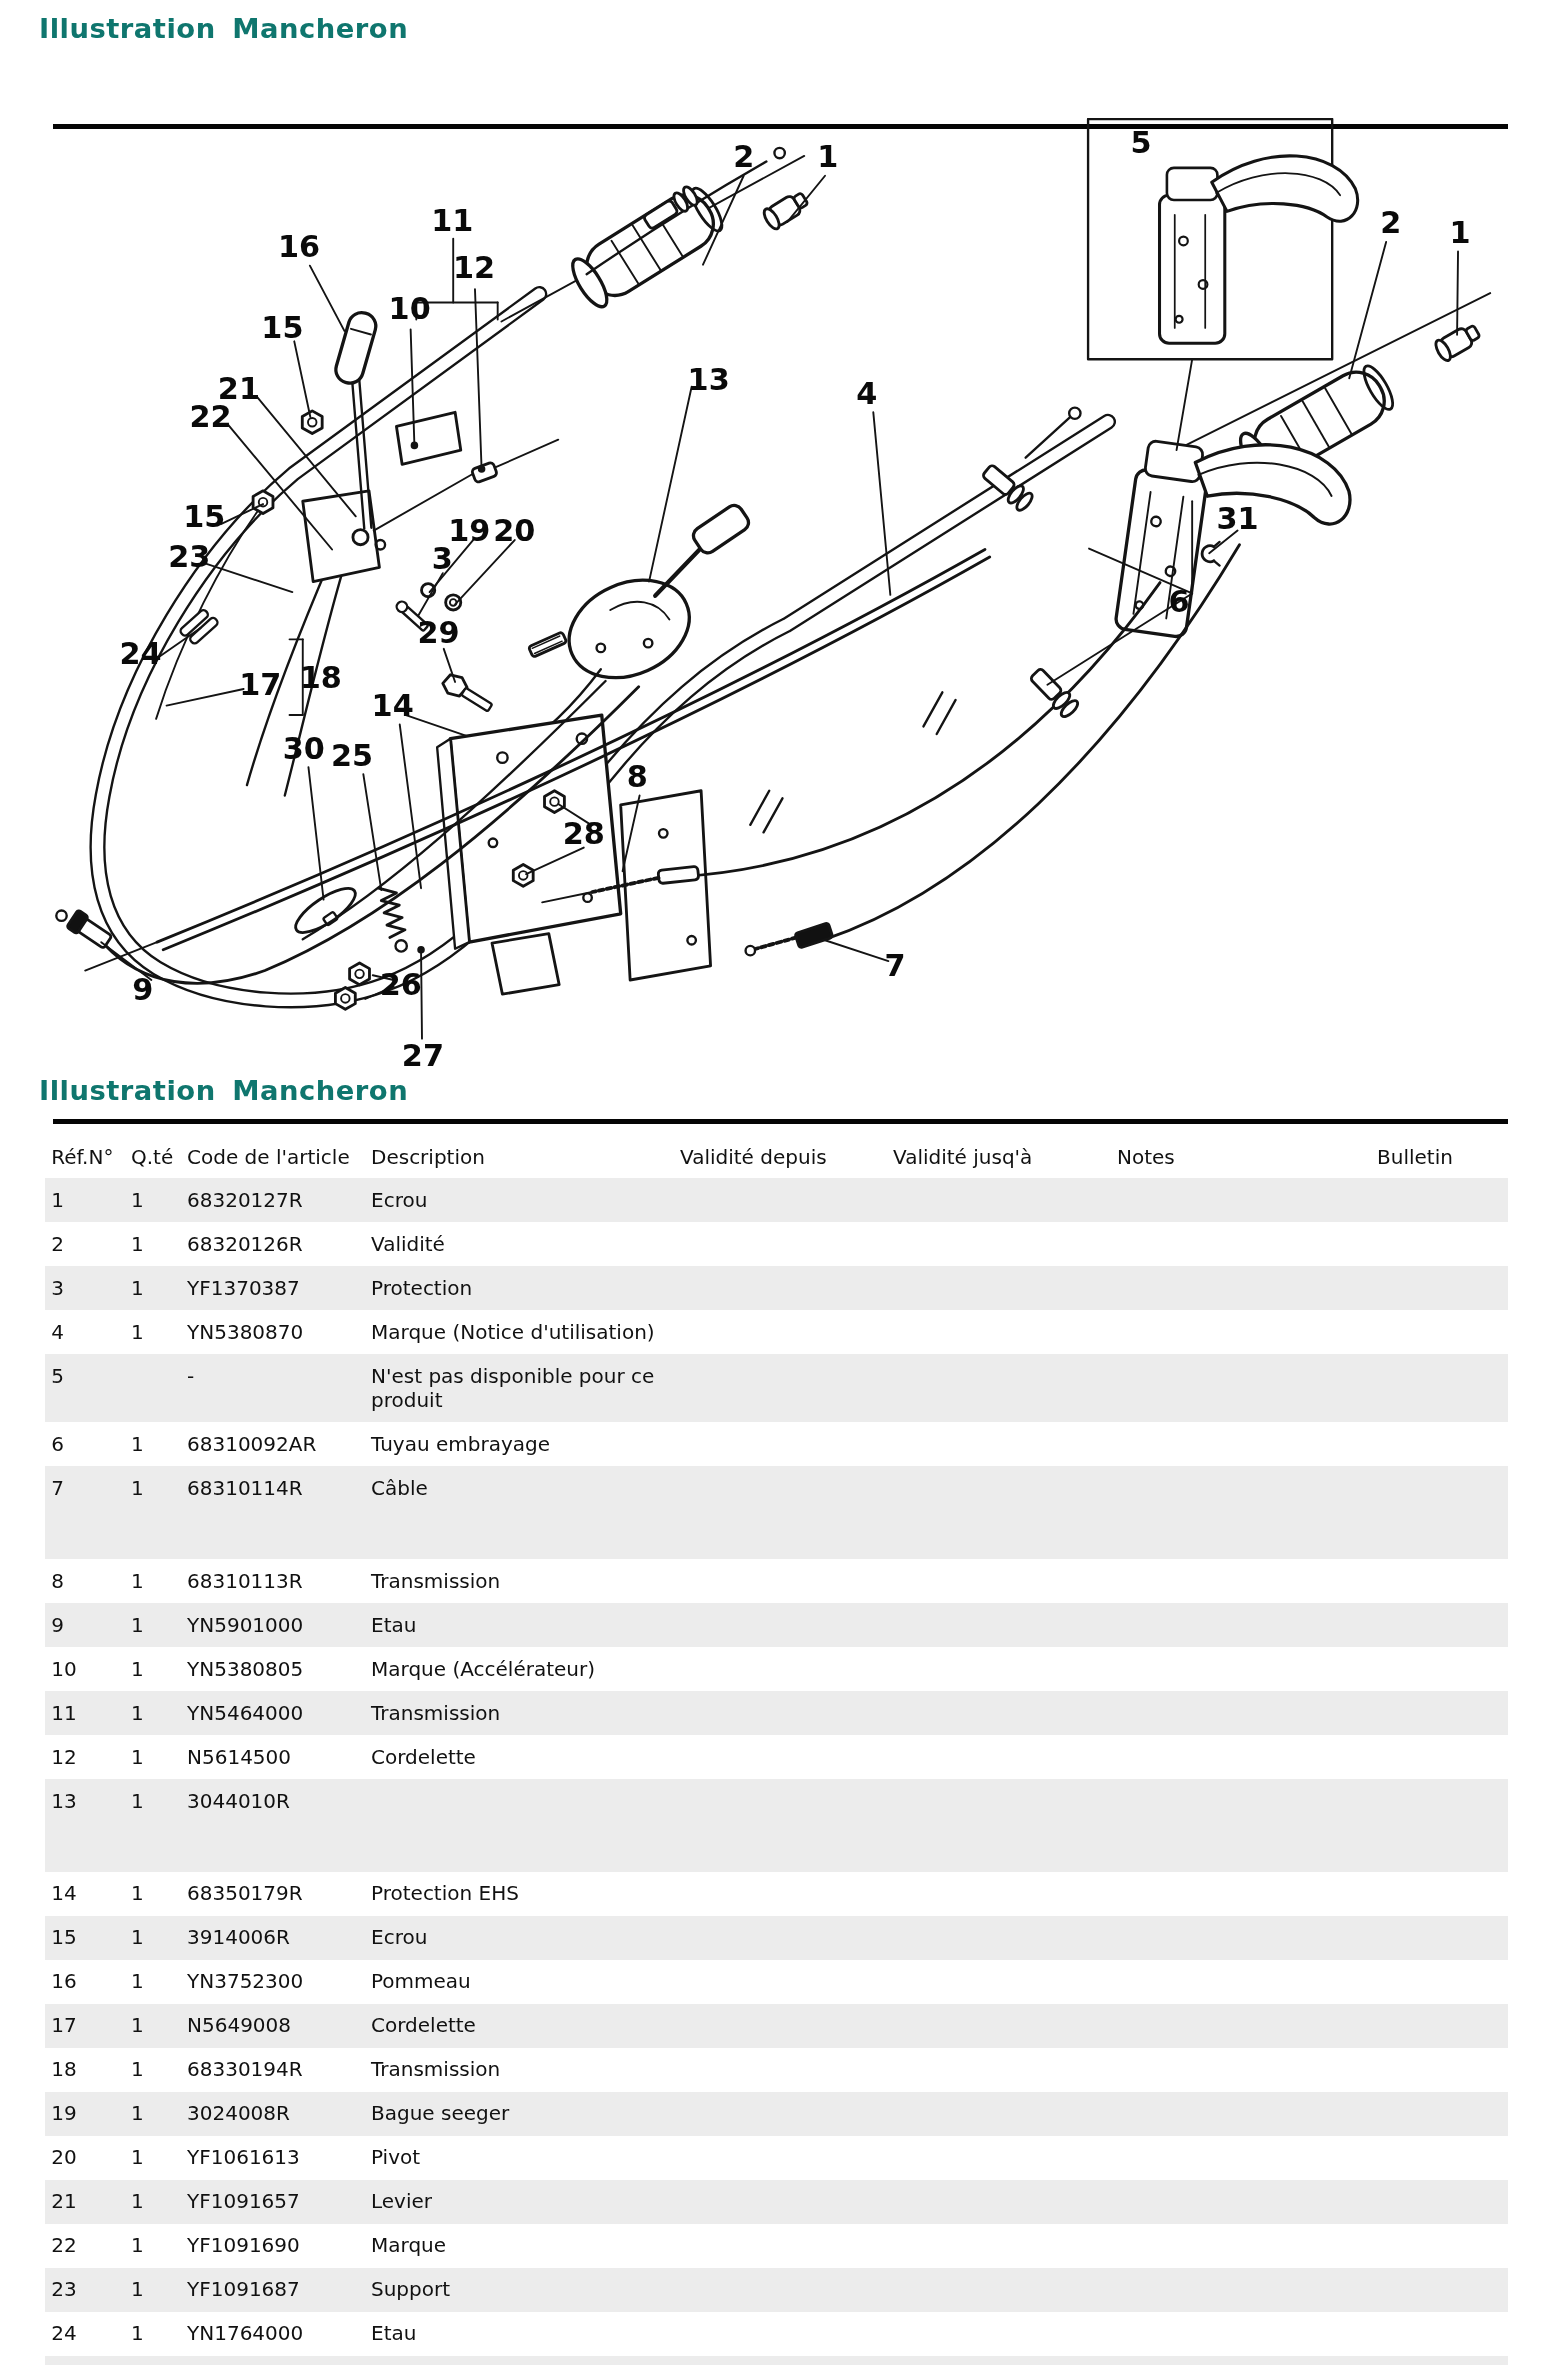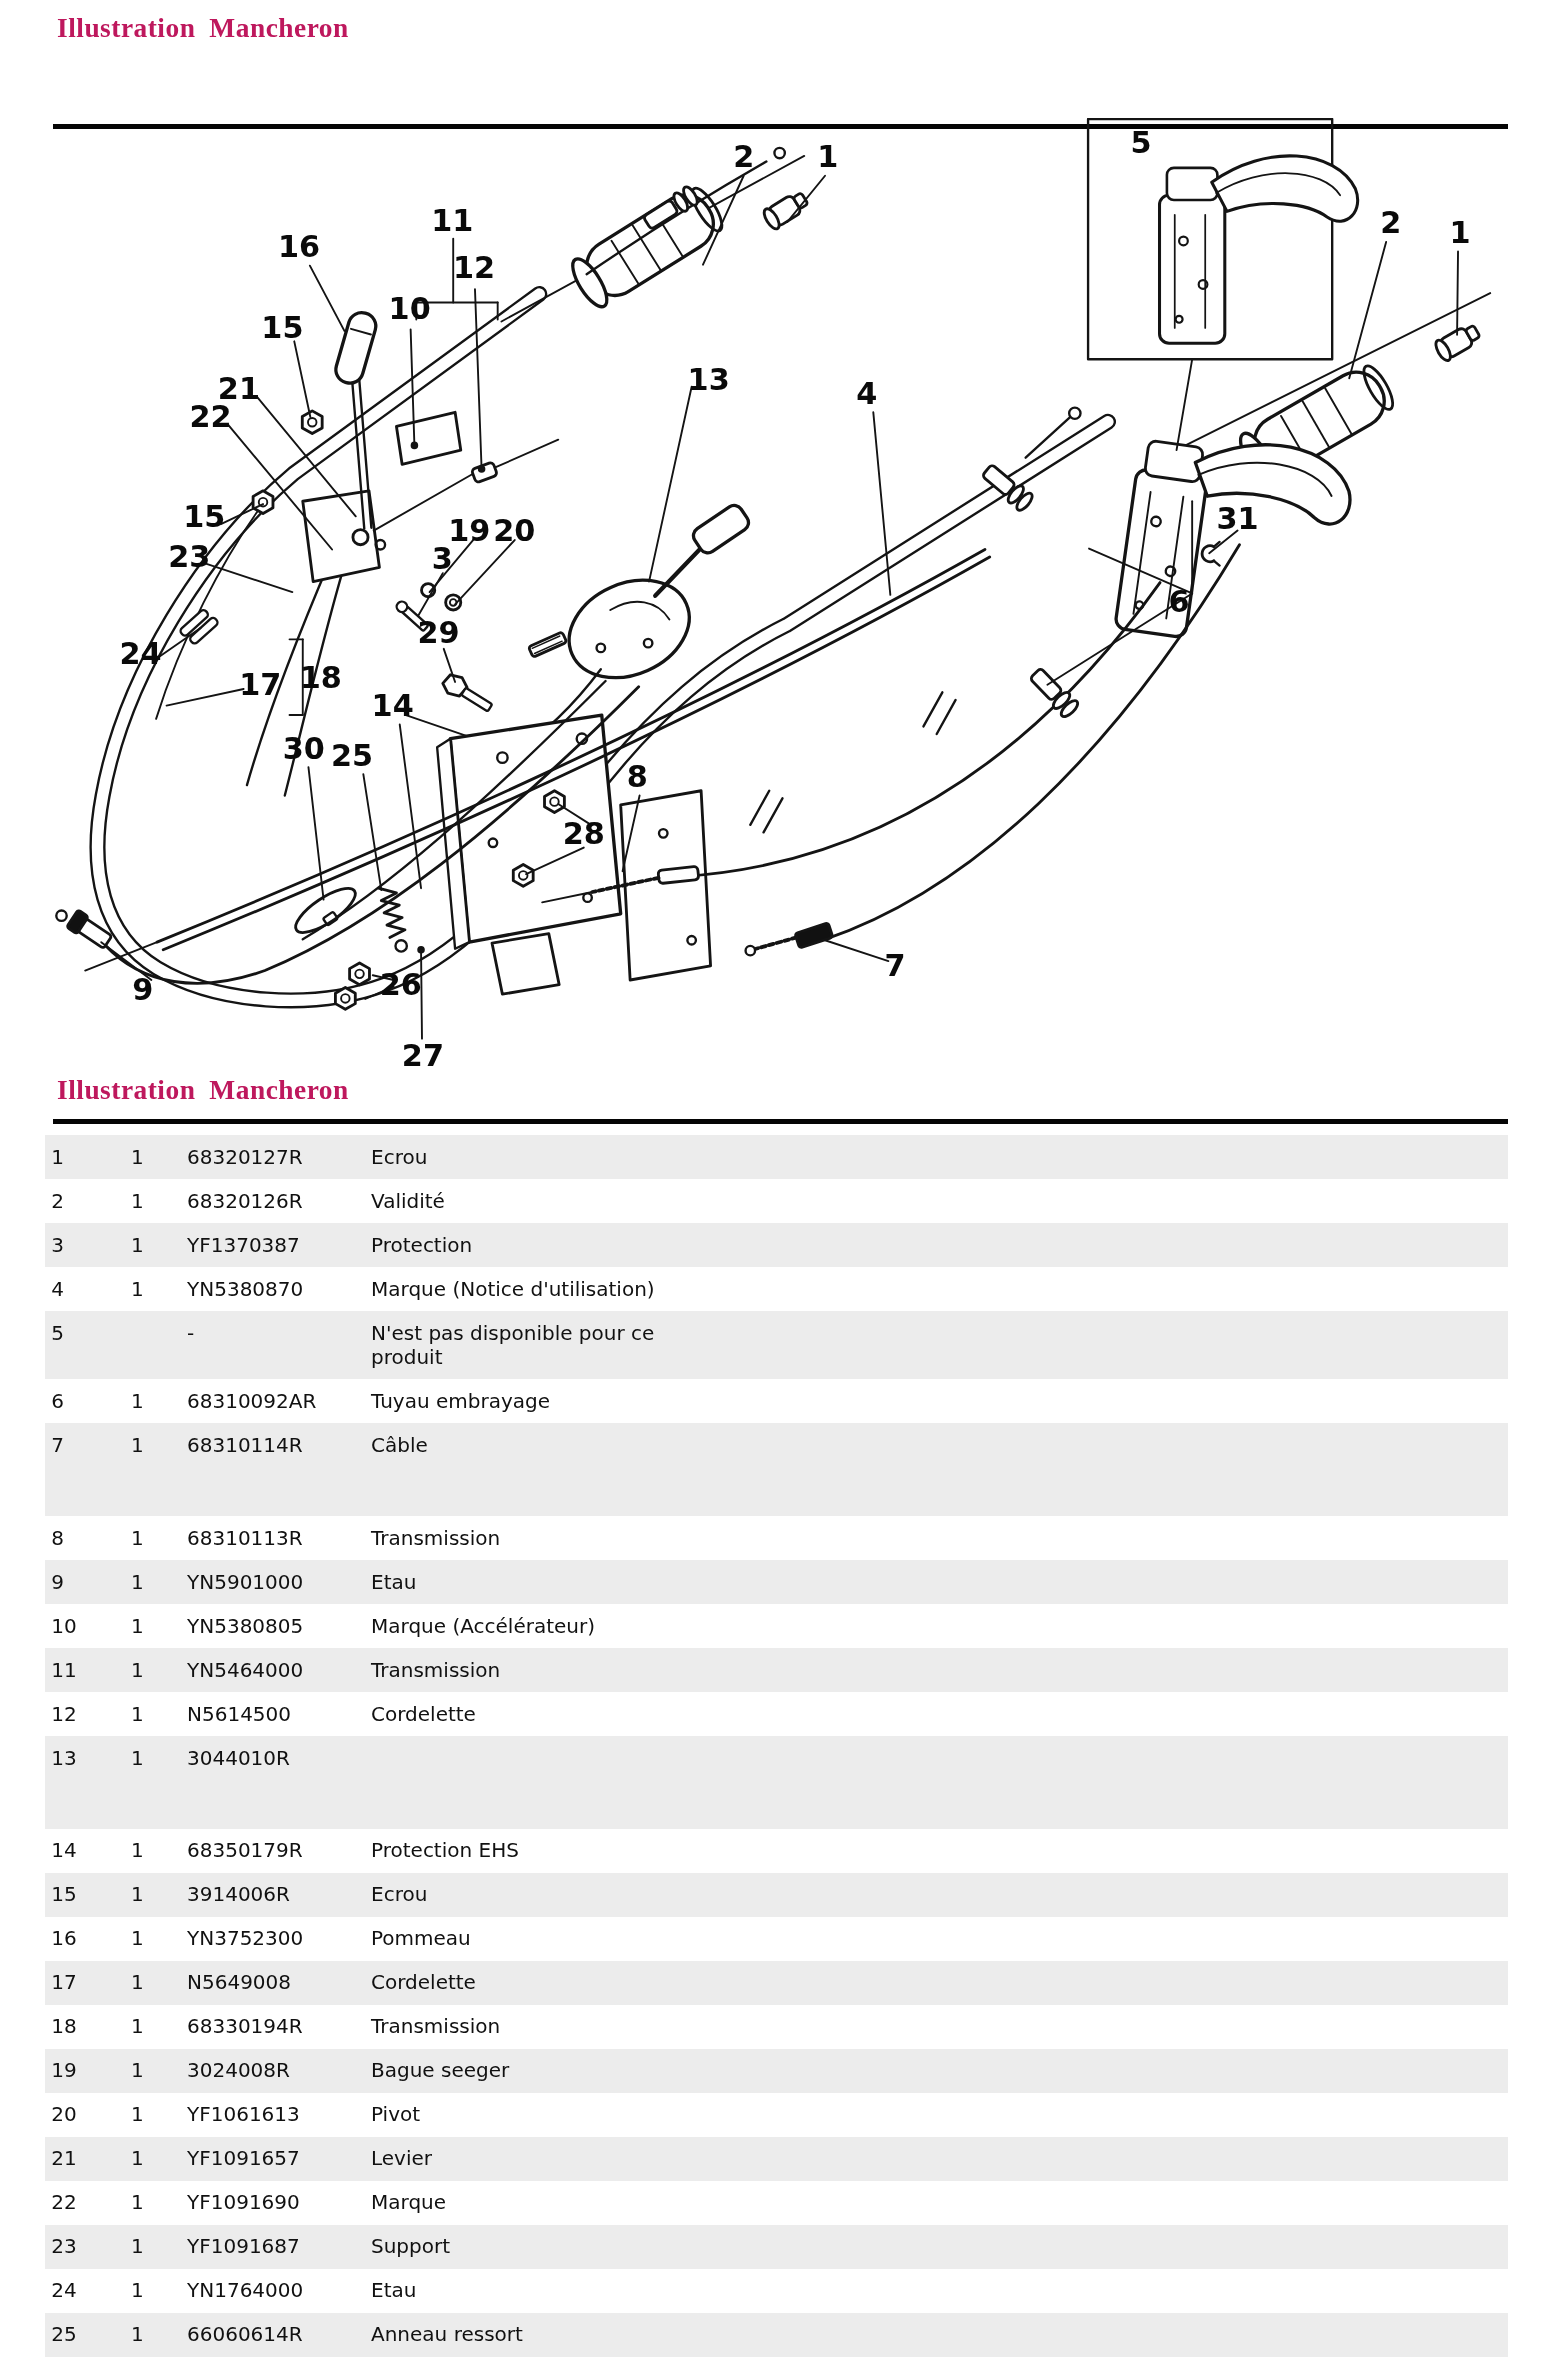--- a/index.html
+++ b/index.html
@@ -3,22 +3,22 @@
 <meta charset="utf-8">
 <style>
   * { margin:0; padding:0; box-sizing:border-box; }
   html,body { background:#fff; }
   body {
     width:1564px; height:2548px; position:relative;
     font-family:"DejaVu Sans","Liberation Sans",sans-serif;
     color:#111; overflow:hidden;
   }
   .title {
-    position:absolute; left:57px; font-size:27.4px; font-weight:600;
-    letter-spacing:0.5px; word-spacing:6.6px; color:#be185d;font-family:Liberation Serif, serif;
+    position:absolute; left:39px; font-size:27.4px; font-weight:600;
+    letter-spacing:0.5px; word-spacing:6.6px; color:#0f766e;
   }
   #title1 { top:13.2px; }
   #title2 { top:1075px; }
   .rule { position:absolute; left:53px; width:1455px; height:4.7px; background:#050505; }
   #rule1 { top:124px; }
   #rule2 { top:1119px; }
   #diagram { position:absolute; left:0; top:118px; }
   
   #table-wrap { position:absolute; left:45px; top:1135px; width:1463px; }
   .thead { position:relative; height:43px; }
@@ -343,20 +343,30 @@
       <text x="302" y="2114" class="callout">9</text>
       <text x="1892" y="2064" class="callout">7</text>
       <text x="894" y="2254" class="callout">27</text>
     </g>
 </svg>
 
 <div id="title2" class="title">Illustration Mancheron</div>
 <div id="rule2" class="rule"></div>
 
 <div id="table-wrap">
+  <div class="thead">
+    <span class="c-ref">Réf.N°</span>
+    <span class="c-qty">Q.té</span>
+    <span class="c-code">Code de l'article</span>
+    <span class="c-desc">Description</span>
+    <span class="c-vdep">Validité depuis</span>
+    <span class="c-vjus">Validité jusq'à</span>
+    <span class="c-notes">Notes</span>
+    <span class="c-bull">Bulletin</span>
+  </div>
   <div id="tbody">
       <div class="trow odd">
         <div class="cell c-ref">1</div>
         <div class="cell c-qty">1</div>
         <div class="cell c-code">68320127R</div>
         <div class="cell c-desc">Ecrou</div>
         <div class="cell c-vdep"></div>
         <div class="cell c-vjus"></div>
         <div class="cell c-notes"></div>
         <div class="cell c-bull"></div>

